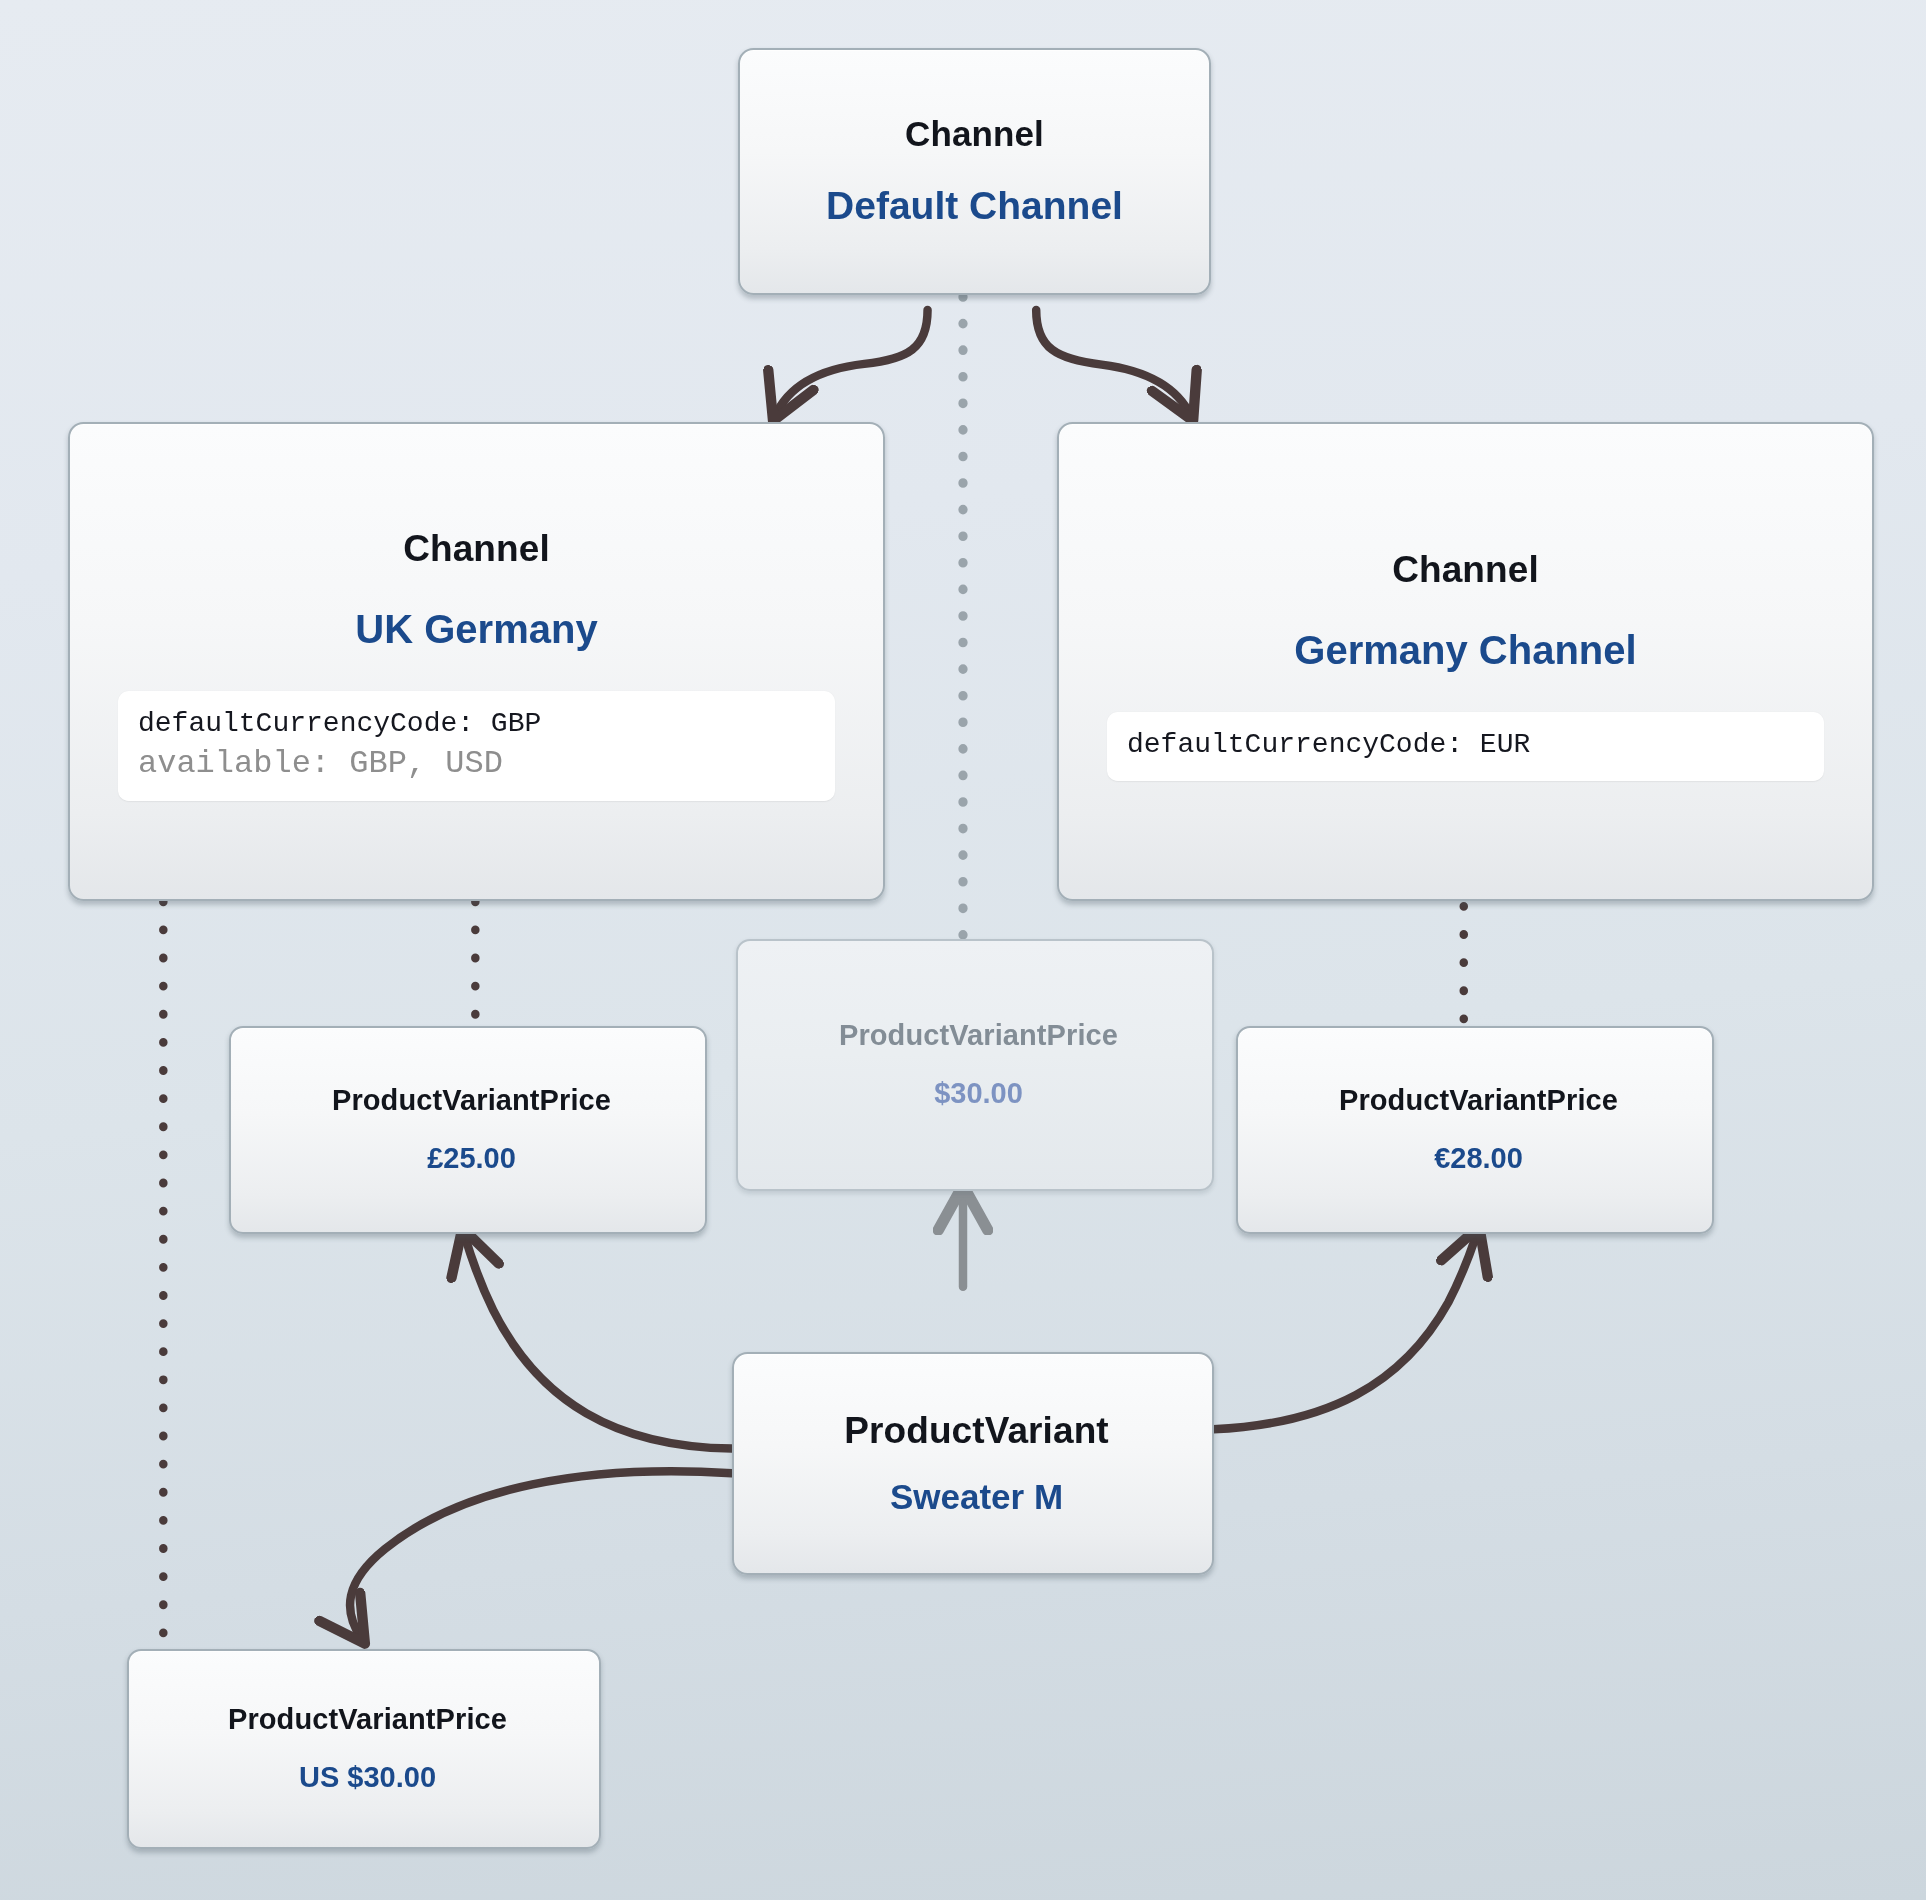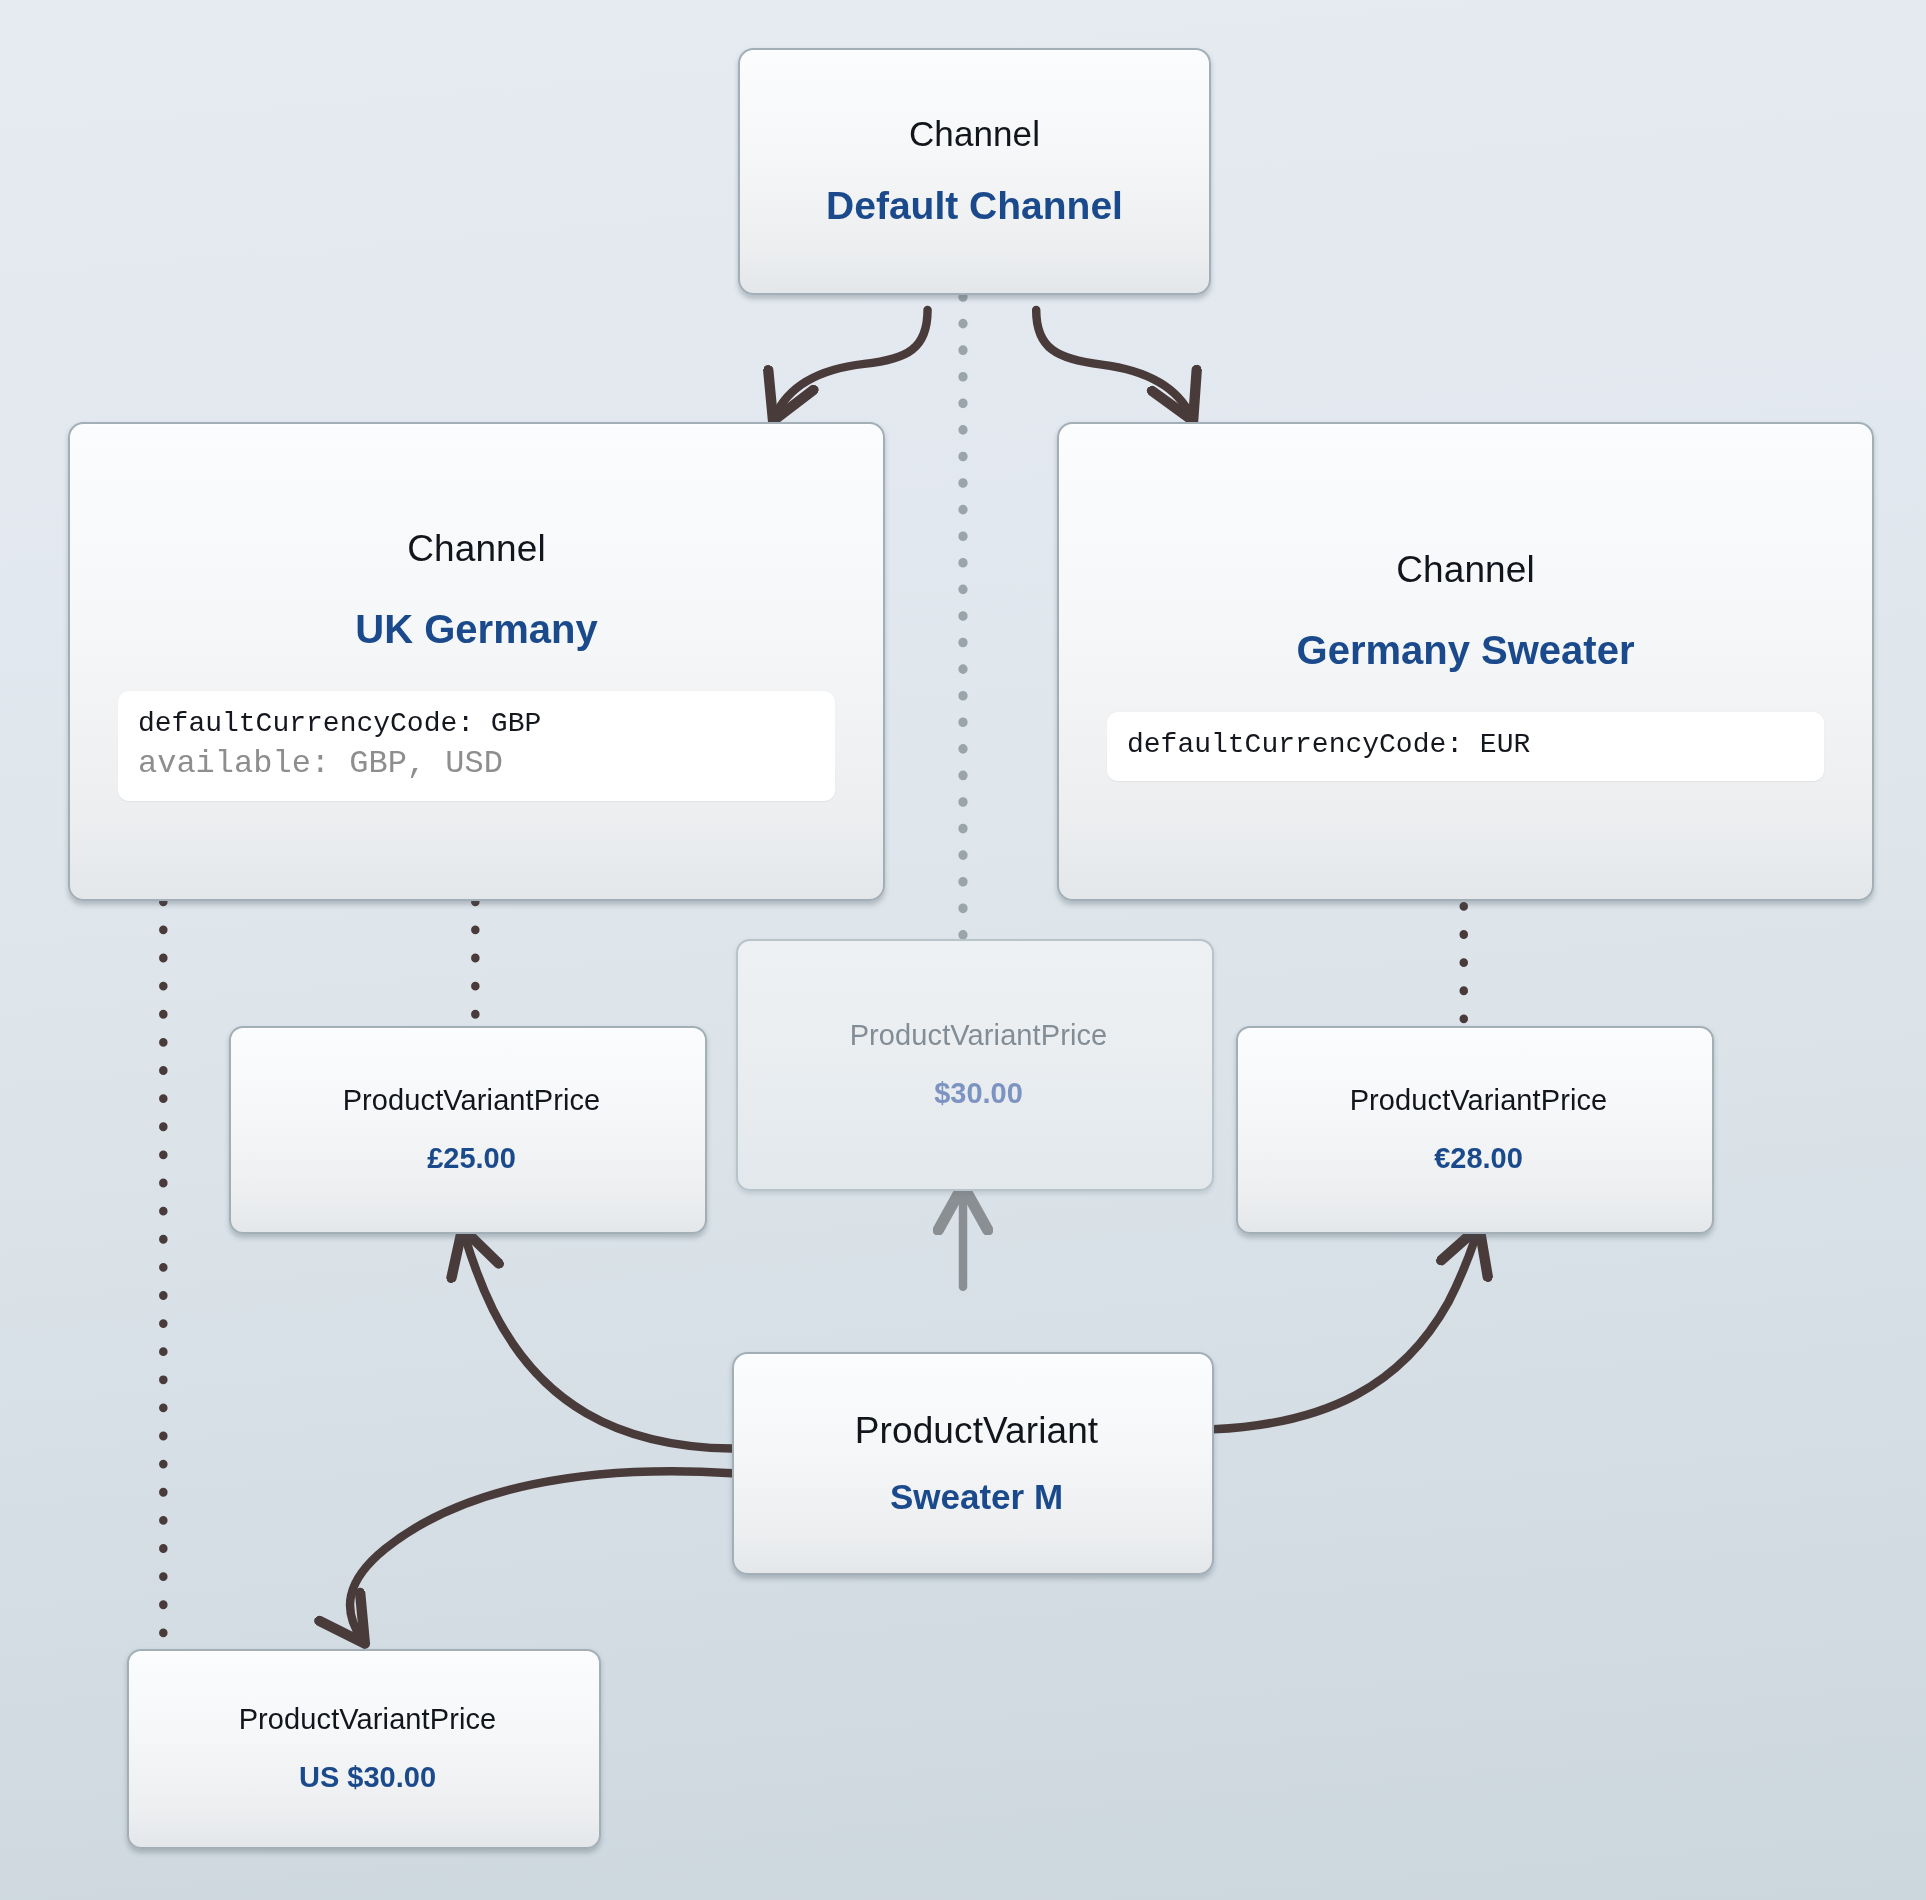--- a/index.html
+++ b/index.html
@@ -31,21 +31,21 @@
     border-radius: 15.4px;
     background: linear-gradient(180deg, #fbfcfd 0%, #f6f7f8 42%, #eceef0 82%, #e4e7ea 100%);
     box-shadow: 0 3.1px 5.4px rgba(70,85,95,0.30), 0 0.8px 0 rgba(255,255,255,0.85) inset;
     display: flex;
     flex-direction: column;
     align-items: center;
     justify-content: center;
     padding-left: 7px;
   }
   .node .type {
-    font-weight: normal;
+    font-weight: bold;
     color: #12151c;
     letter-spacing: 0.1px;
     text-align: center;
     line-height: 1.1;
   }
   .node .label {
     font-weight: bold;
     color: #1b4a8c;
     text-align: center;
     line-height: 1.1;
@@ -144,21 +144,21 @@
     <div class="type" style="margin-top:7.7px;">Channel</div>
     <div class="label" style="margin-top:37px;">UK Germany</div>
     <div class="code-panel" style="margin-top:40px; width:100%;">
       <div class="code-line-1">defaultCurrencyCode: GBP</div>
       <div class="code-line-2">available: GBP, USD</div>
     </div>
   </div>
 
   <div class="node channel-node" style="left:1057px; top:422px; width:817px; height:479px; padding:31px 48px;">
     <div class="type" style="margin-top:7.7px;">Channel</div>
-    <div class="label" style="margin-top:37px;">Germany Sweater</div>
+    <div class="label" style="margin-top:37px;">Germany Channel</div>
     <div class="code-panel" style="margin-top:40px; width:100%;">
       <div class="code-line-1">defaultCurrencyCode: EUR</div>
     </div>
   </div>
 
   <div class="node price-node muted" style="left:736px; top:939px; width:478px; height:252px;">
     <div class="type">ProductVariantPrice</div>
     <div class="label">$30.00</div>
   </div>
 

